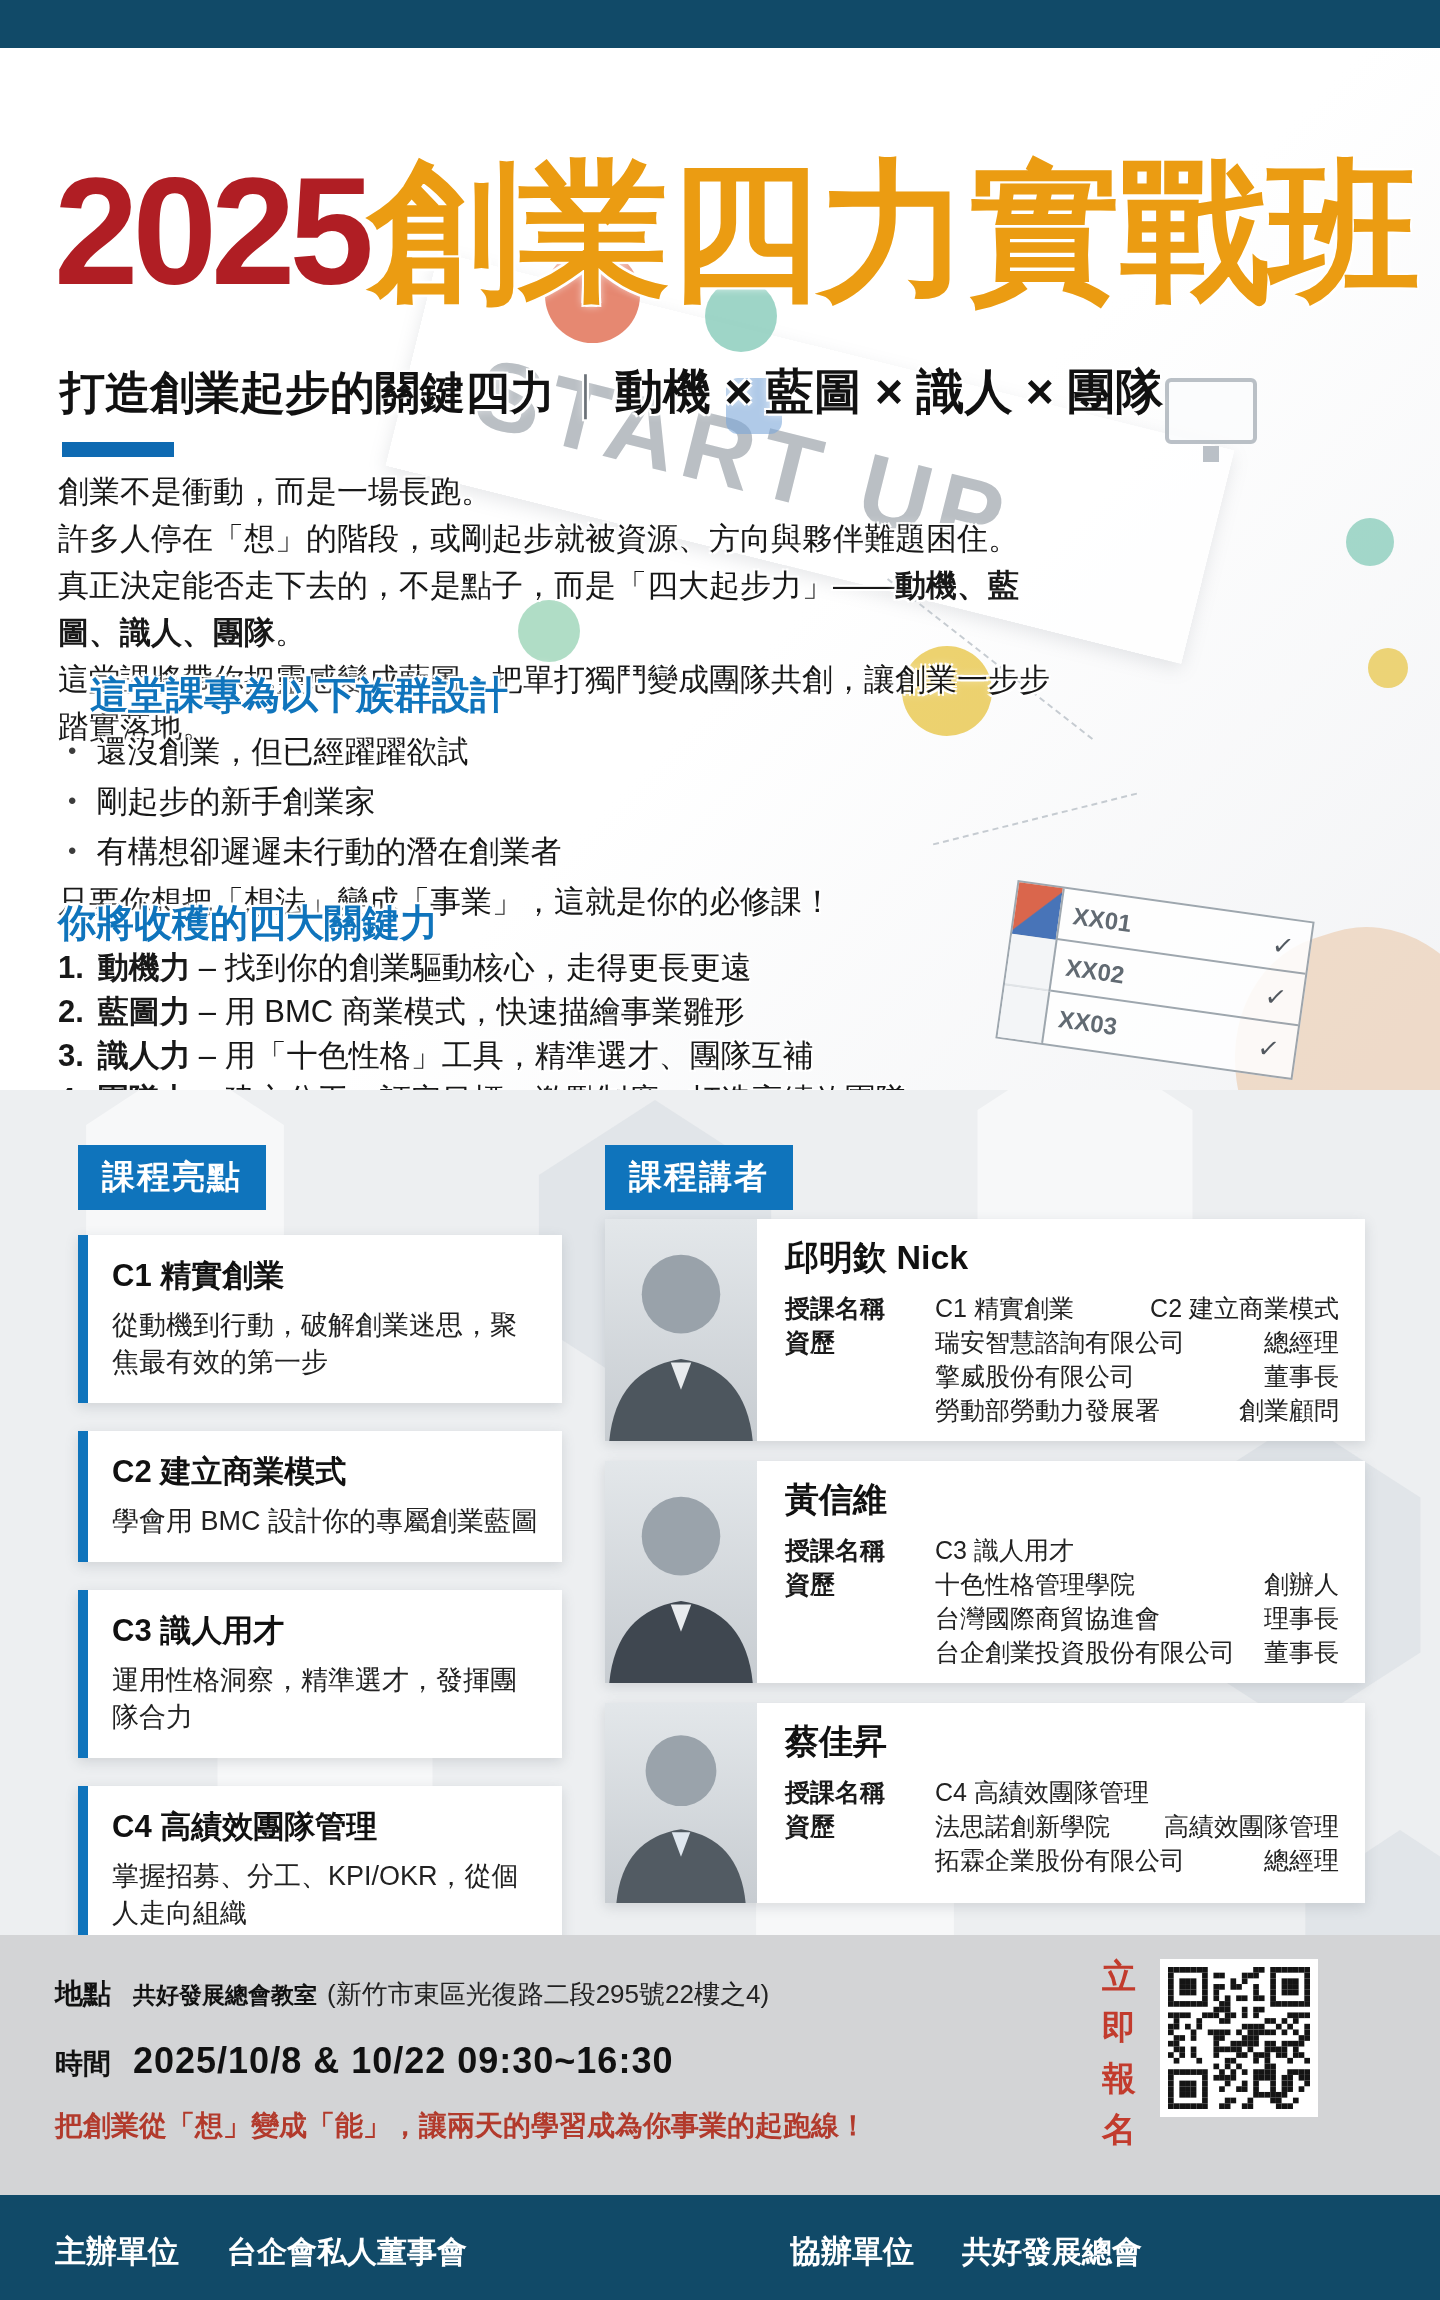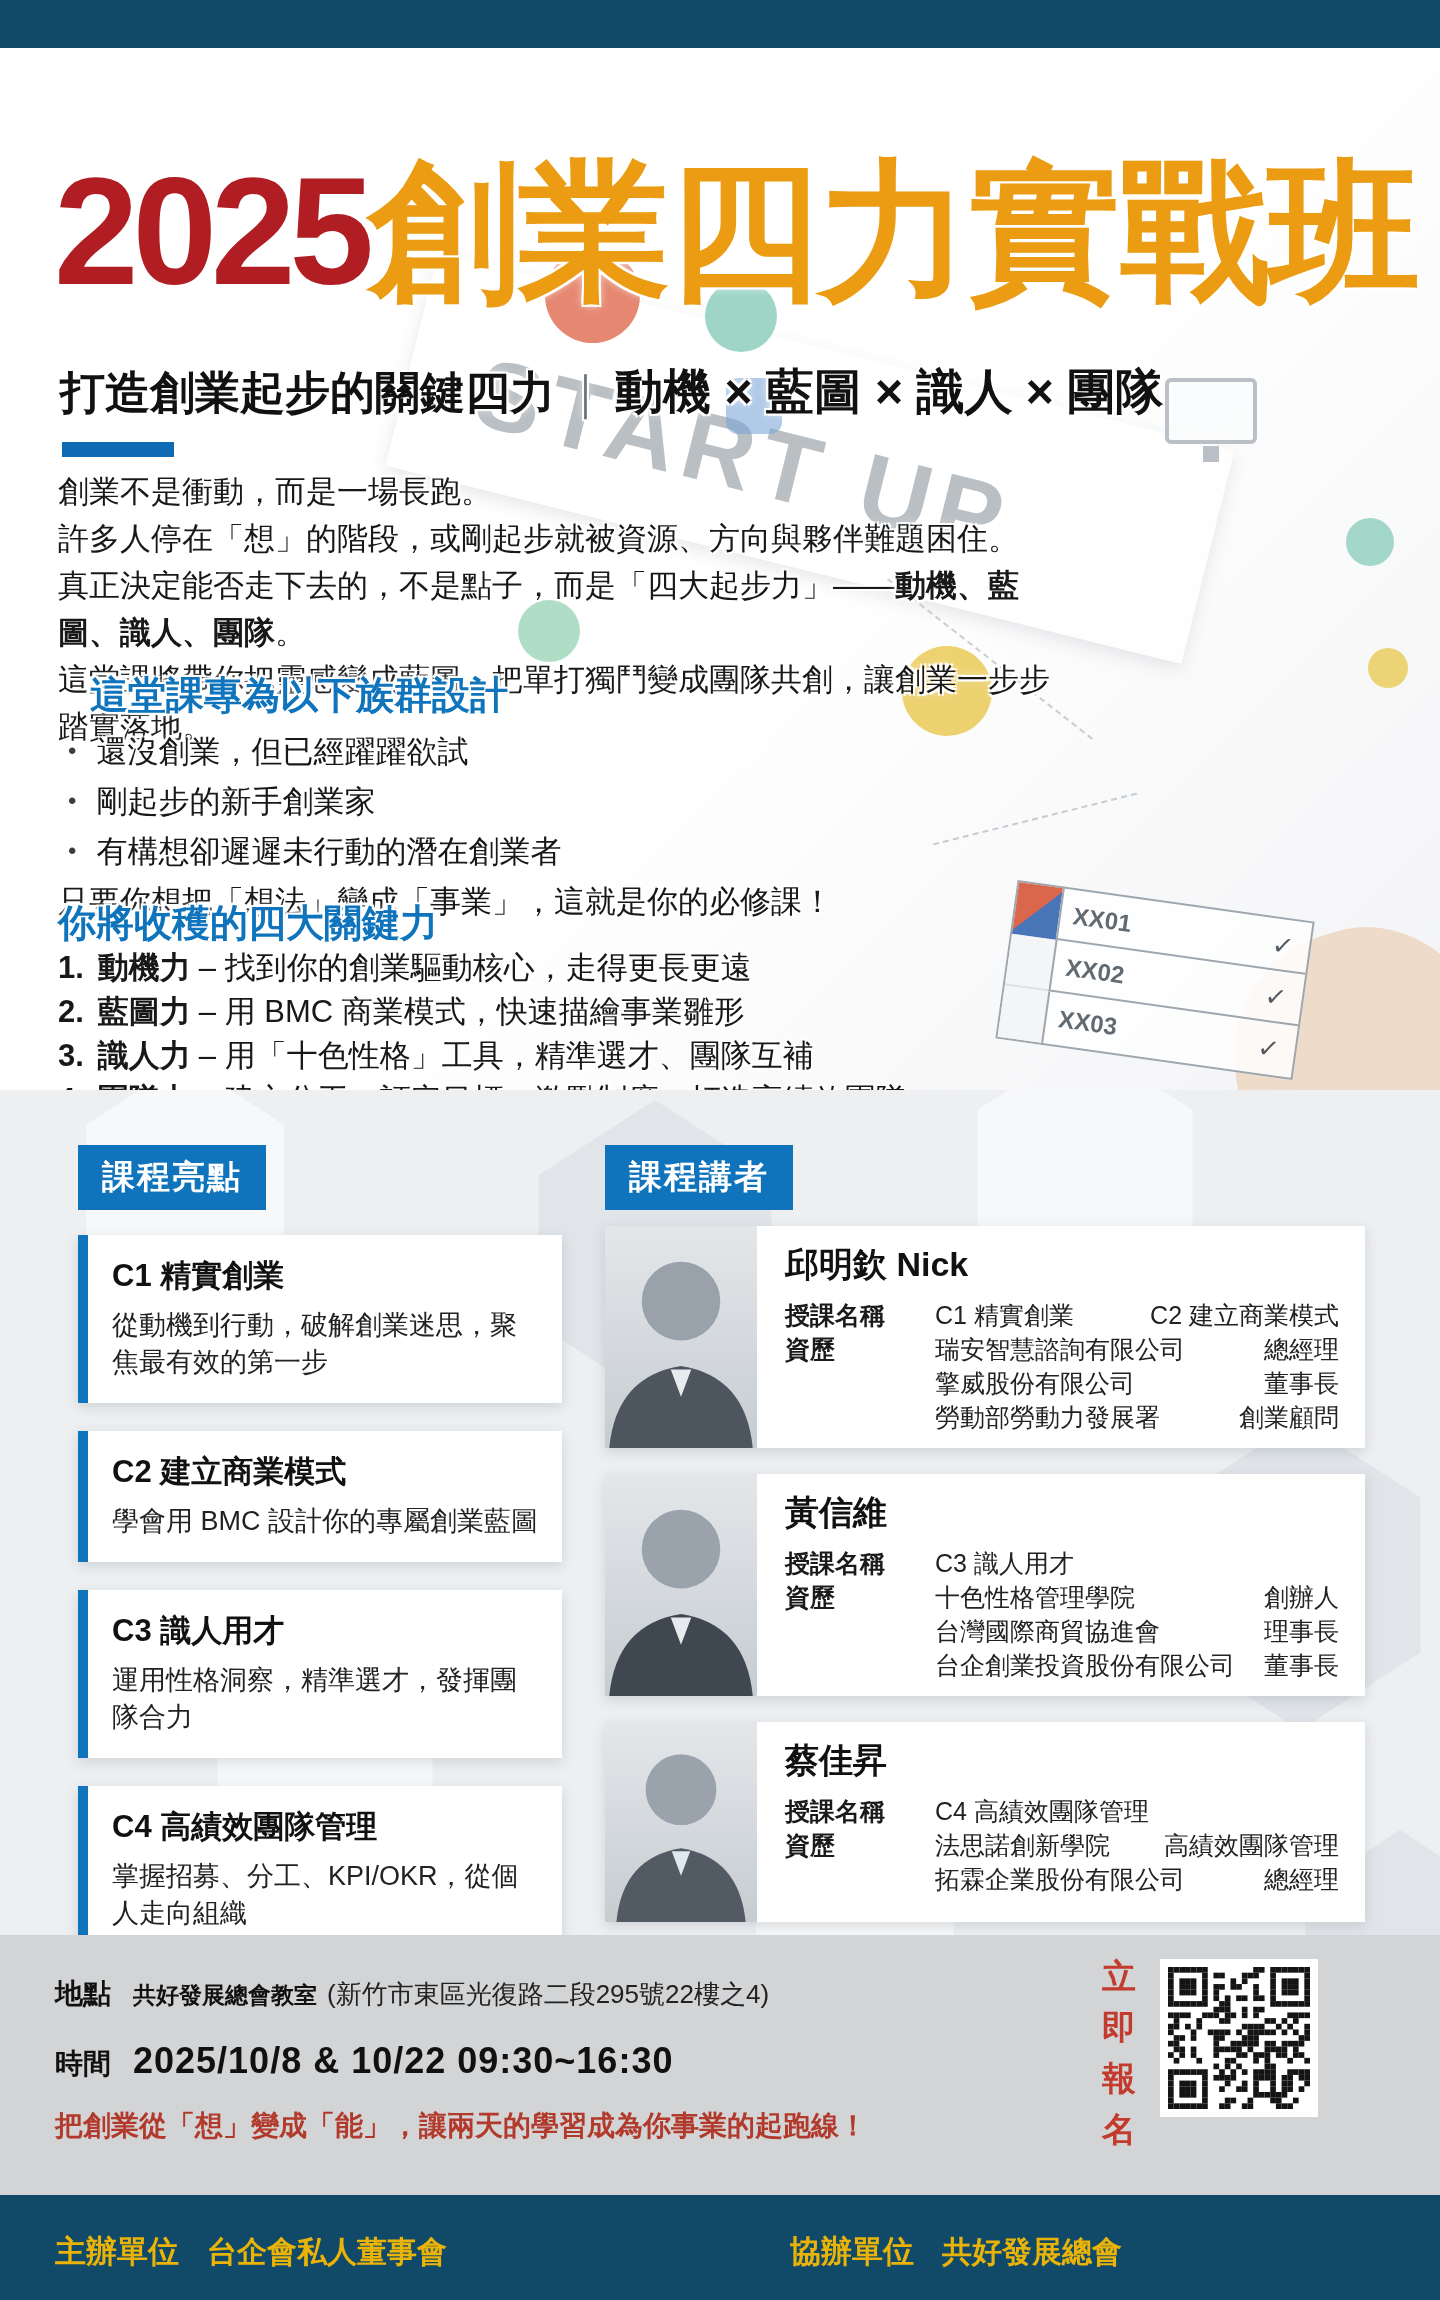--- a/index.html
+++ b/index.html
@@ -5,21 +5,21 @@
   * { margin:0; padding:0; box-sizing:border-box; }
   html,body { background:#888; }
   .poster {
     position:relative; width:1440px; height:2300px; margin:0 auto;
     background:#ffffff; overflow:hidden;
     font-family:"Liberation Sans", sans-serif; color:#1c1c1c;
   }
   
   .top-bar { position:absolute; left:0; top:0; width:1440px; height:48px; background:#114a68; }
   .footer { position:absolute; left:0; top:2195px; width:1440px; height:105px; background:#114a68; }
-  .footer-group { position:absolute; top:36px; display:flex; gap:28px; align-items:baseline; color:#eab308; }
+  .footer-group { position:absolute; top:36px; display:flex; gap:48px; align-items:baseline; color:#ffffff; }
   .footer-group.g1 { left:55px; } .footer-group.g2 { left:790px; }
   .footer-label { font-size:31px; font-weight:800; }
   .footer-value { font-size:30px; font-weight:600; }
   
   .hero { position:absolute; left:0; top:48px; width:1440px; height:1042px; background:linear-gradient(135deg,#ffffff 55%,#f2f3f5 100%); overflow:hidden; }
   .decor { position:absolute; z-index:0; }
   .strip { left:400px; top:300px; width:820px; height:220px; background:rgba(255,255,255,.7); transform:rotate(14deg); box-shadow:0 6px 18px rgba(120,130,140,.18); }
   .startup-text { left:470px; top:352px; transform:rotate(14deg); font-size:98px; font-weight:700; letter-spacing:8px; color:#8d959d; opacity:.6; white-space:nowrap; }
   .dot { border-radius:50%; }
   .d1 { left:545px; top:200px; width:95px; height:95px; background:#e06a4e; opacity:.8; }
@@ -65,21 +65,21 @@
   .mid { position:absolute; left:0; top:1090px; width:1440px; height:845px; background:#edeff1; overflow:hidden; }
   .hex { position:absolute; clip-path:polygon(50% 0,93% 25%,93% 75%,50% 100%,7% 75%,7% 25%); background:rgba(255,255,255,.55); }
   .hexd { background:rgba(215,220,225,.55); }
   .label-box { position:absolute; background:#0f74bc; color:#fff; font-size:33px; font-weight:800; padding:10px 24px; letter-spacing:2px; z-index:2; }
   .lb-left { left:78px; top:55px; }
   .lb-right { left:605px; top:55px;text-align:right; }
   .cards-col { position:absolute; left:78px; top:145px; width:484px; display:flex; flex-direction:column; gap:28px; z-index:2; }
   .hl-card { background:#fff; border-left:10px solid #0f74bc; box-shadow:0 4px 12px rgba(80,90,100,.18); padding:20px 24px 22px 24px; }
   .hl-title { font-size:31px; font-weight:900; color:#111; margin-bottom:10px; }
   .hl-desc { font-size:27px; line-height:37px; color:#222; }
-  .speakers-col { position:absolute; left:605px; top:136px; width:760px; display:flex; flex-direction:column; gap:26px; z-index:2; }
+  .speakers-col { position:absolute; left:605px; top:129px; width:760px; display:flex; flex-direction:column; gap:20px; z-index:2; }
   .speaker-card { background:#fff; box-shadow:0 4px 12px rgba(80,90,100,.18); display:flex; min-height:200px; }
   .speaker-photo { width:152px; flex:0 0 152px; background:linear-gradient(180deg,#e3e7ea,#c7ccd1); overflow:hidden; }
   .speaker-photo svg { width:100%; height:100%; display:block; }
   .speaker-info { flex:1; padding:16px 26px 14px 28px; }
   .speaker-name { font-size:34px; font-weight:900; color:#111; margin-bottom:10px; }
   .srow { display:grid; grid-template-columns:150px 1fr auto; font-size:25px; line-height:34px; color:#222; }
   .slabel { font-weight:800; color:#1a1a1a; }
   .spos { text-align:right; }
   
   .info-band { position:absolute; left:0; top:1935px; width:1440px; height:260px; background:#d3d4d6; }

